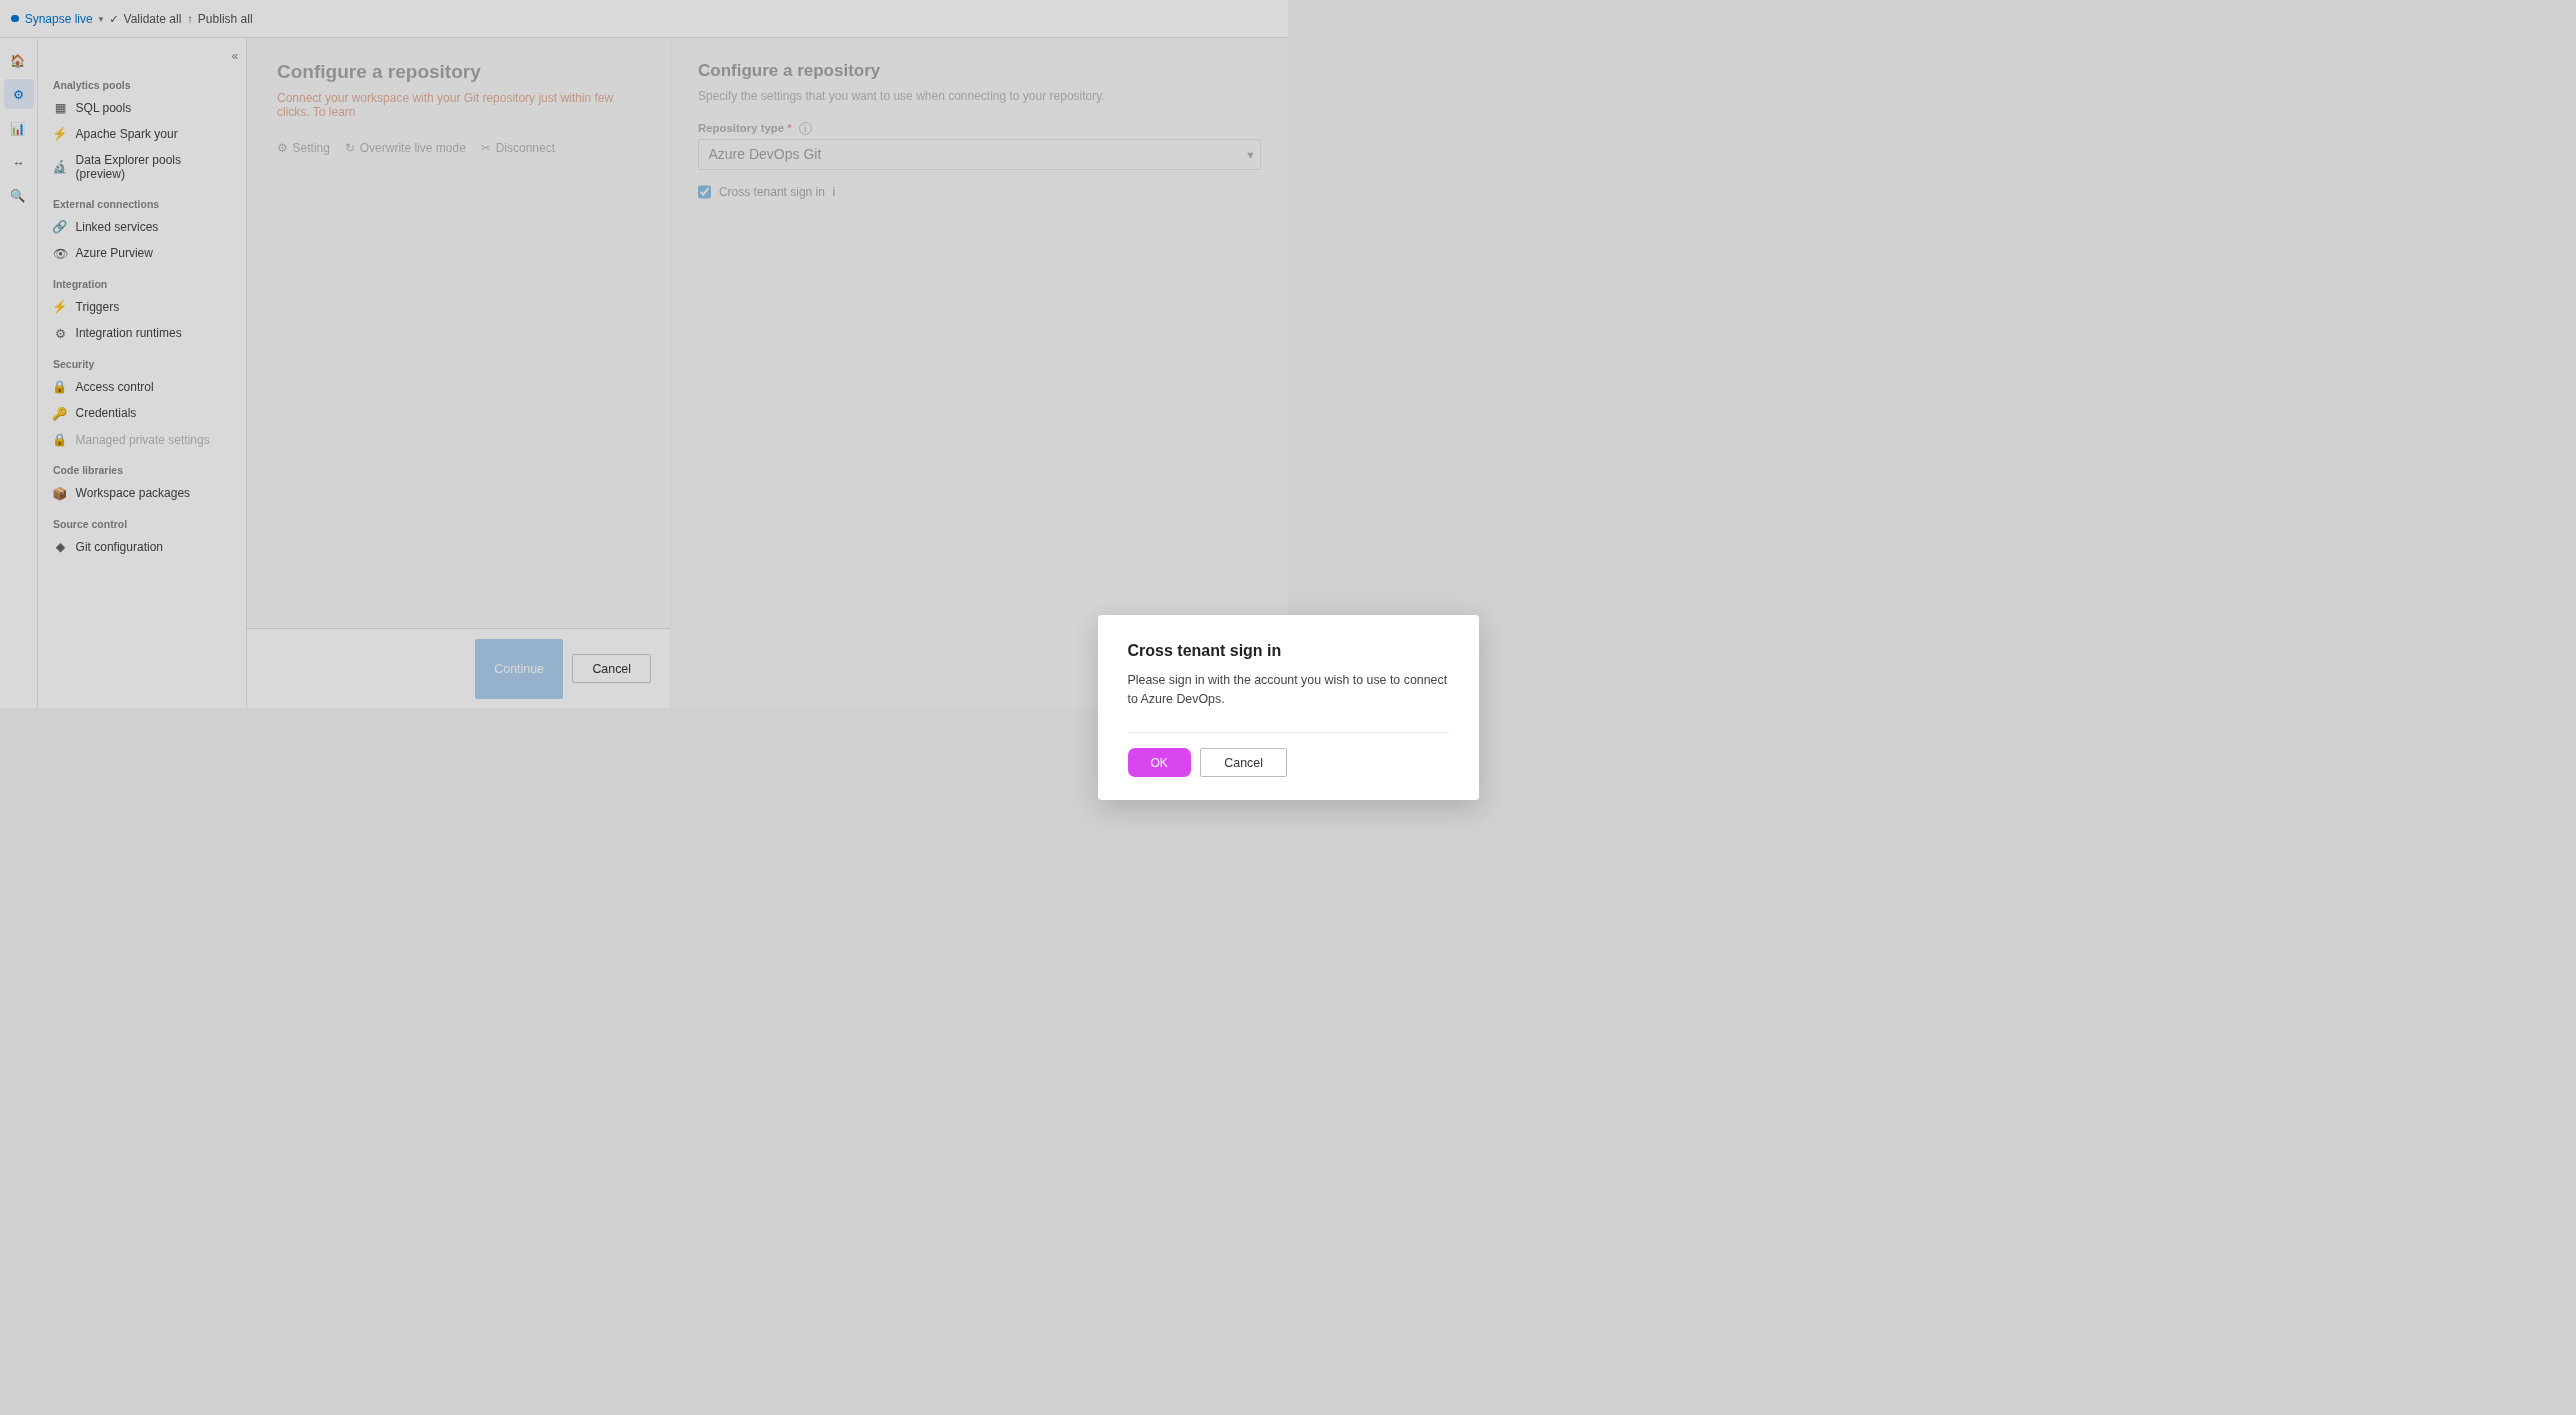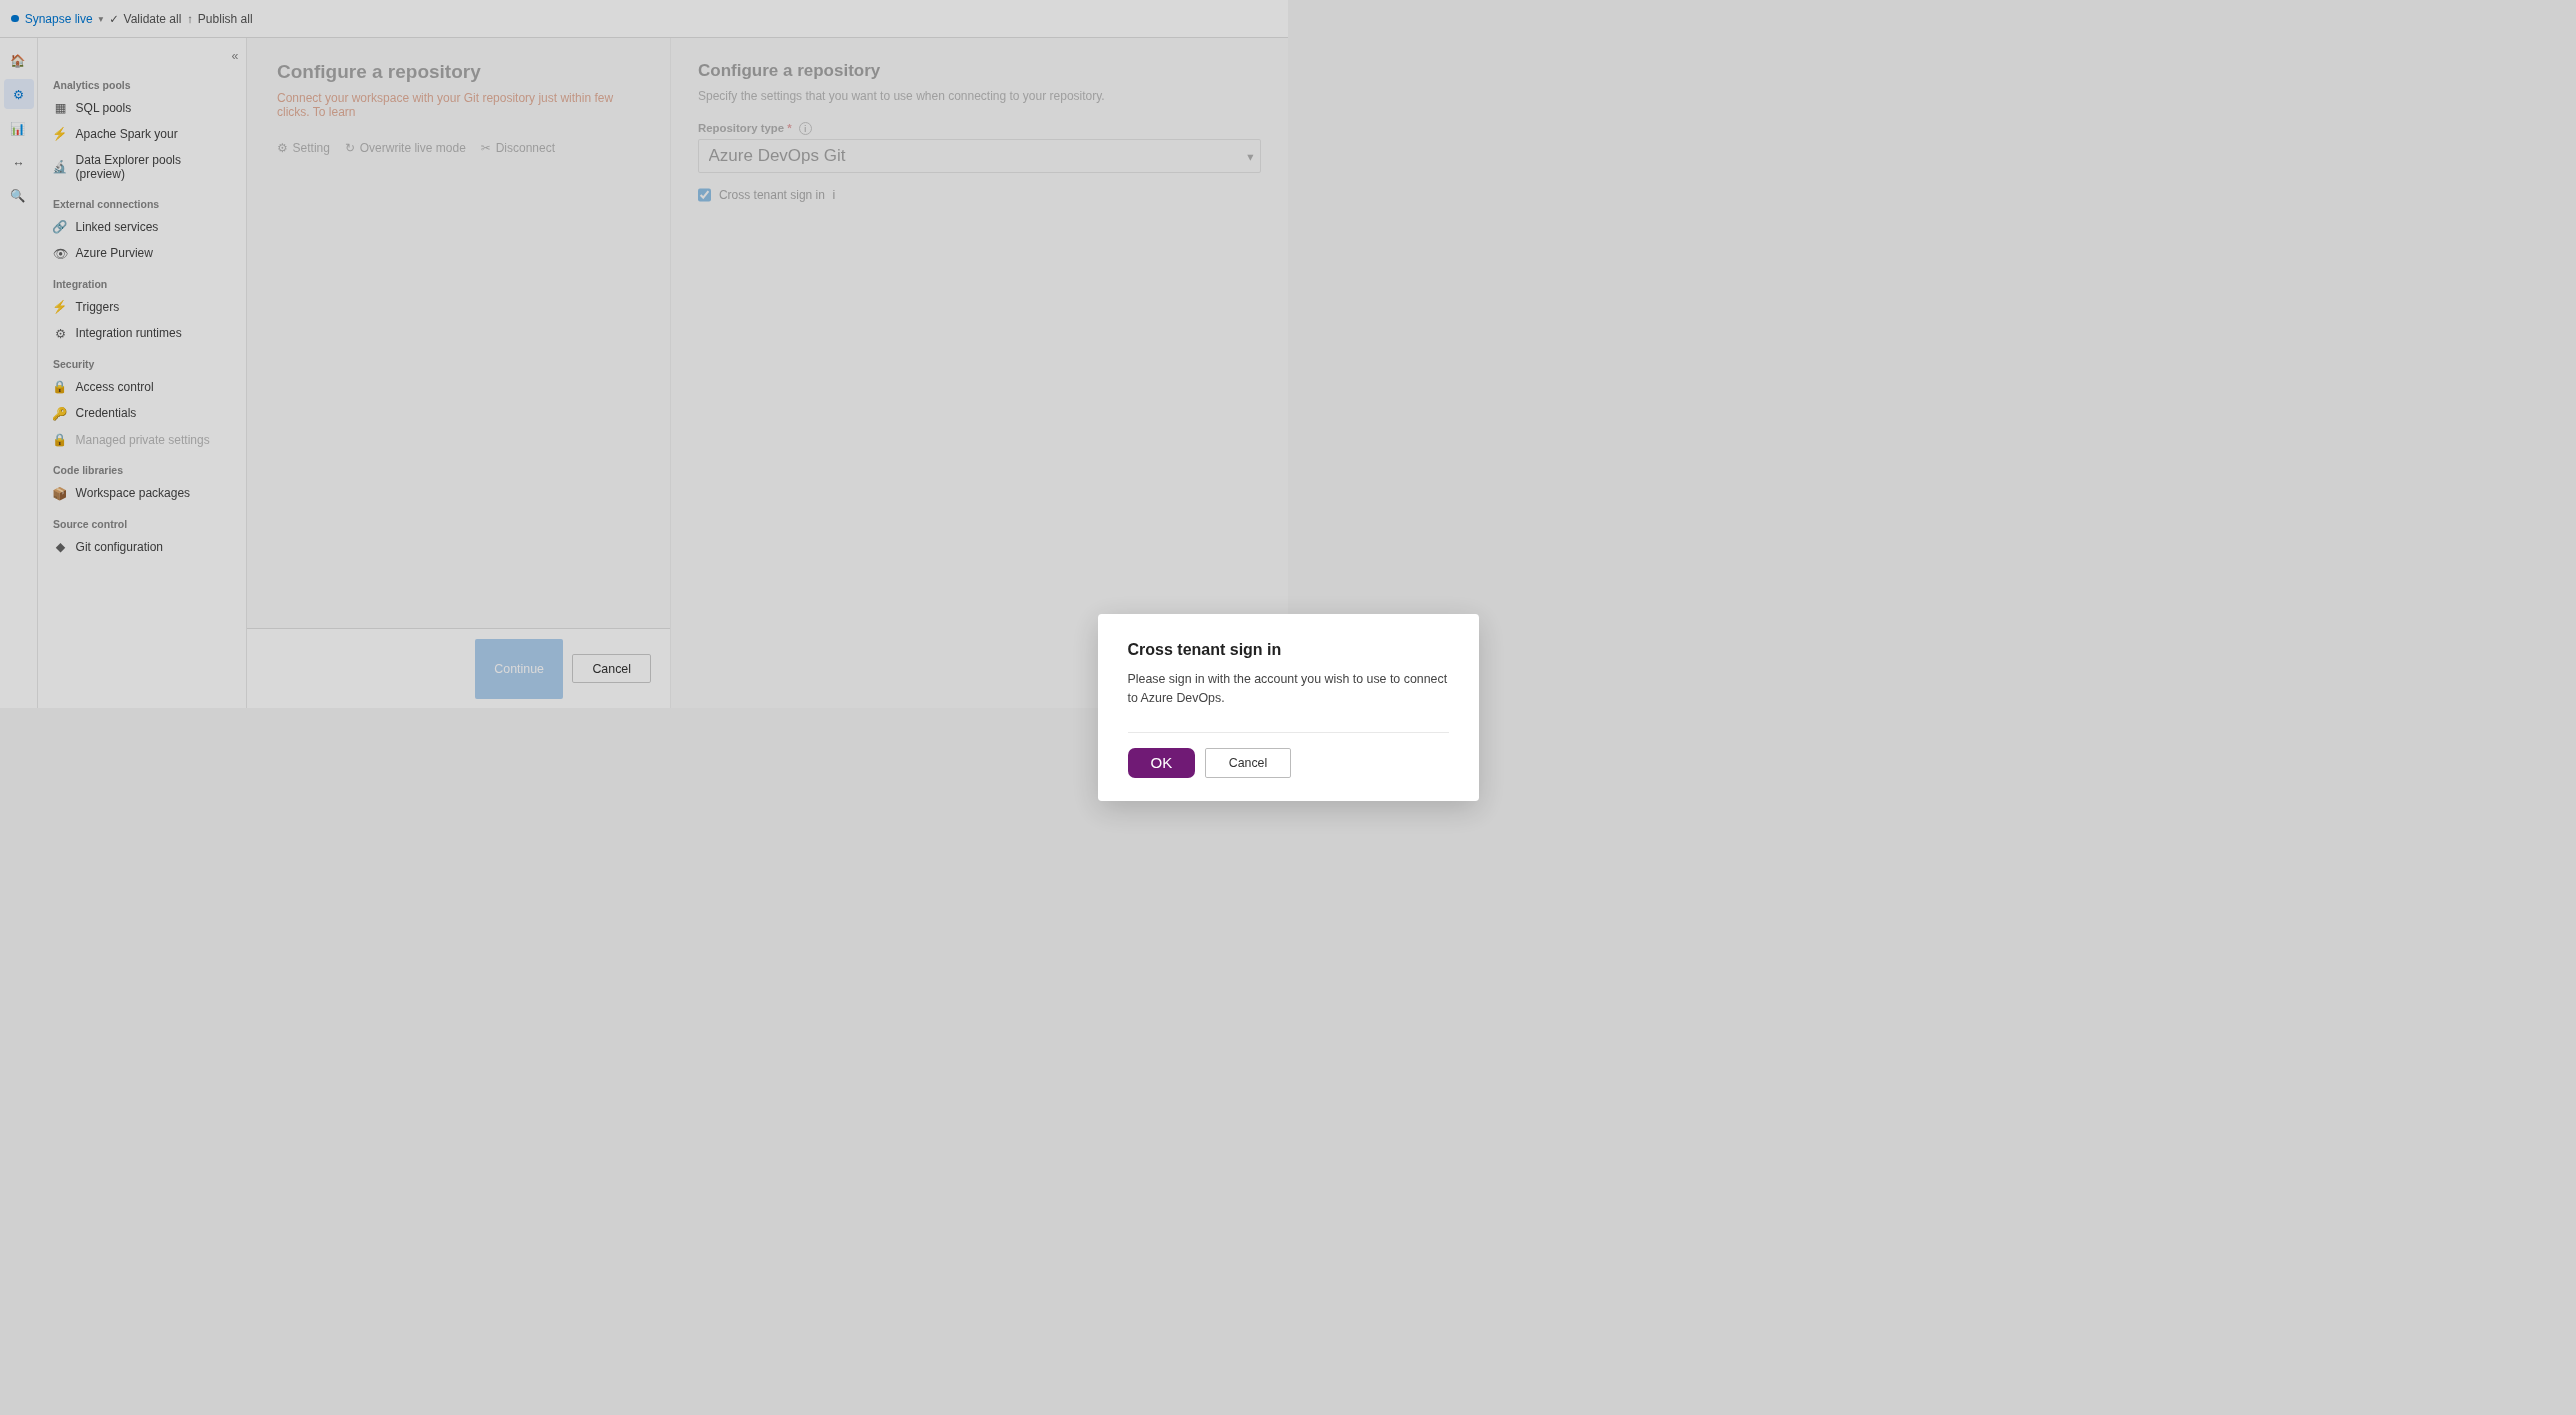--- a/index.html
+++ b/index.html
@@ -198,21 +198,21 @@
     }
     .select-wrapper {
       position: relative;
       margin-bottom: 15px;
     }
     .select-wrapper select {
       width: 100%;
       padding: 6.7px 28.5px 6.7px 9.5px;
       border: 1px solid #ccc;
       border-radius: 1.9px;
-      font-size: 17px;
+      font-size: 14px;
       color: #333;
       background: #fff;
       appearance: none;
     }
     .select-arrow {
       position: absolute;
       right: 7.6px;
       top: 50%;
       transform: translateY(-50%);
       pointer-events: none;
@@ -298,25 +298,25 @@
     .modal-divider {
       border: none;
       border-top: 1px solid #e8e8e8;
       margin: 15px 0;
     }
     .modal-actions {
       display: flex;
       gap: 9.5px;
     }
     .modal-btn-ok {
-      background: #701a75;
+      background: #d946ef;
       color: #fff;
       border: none;
       padding: 6.7px 23px;
-      font-size: 15px;
+      font-size: 12px;
       border-radius: 7px;
       cursor: pointer;
     }
     .modal-btn-cancel {
       background: #fff;
       color: #333;
       border: 1px solid #bbb;
       padding: 6.7px 23px;
       font-size: 12.4px;
       border-radius: 1.9px;

